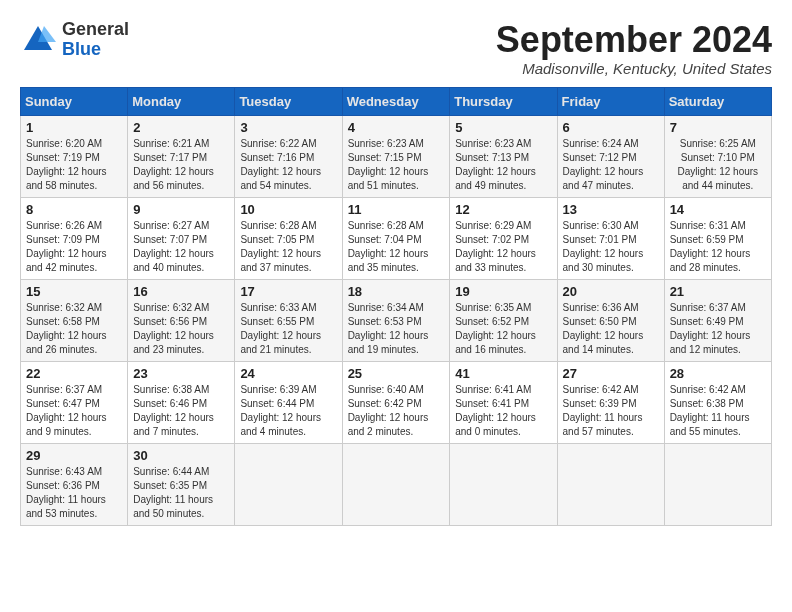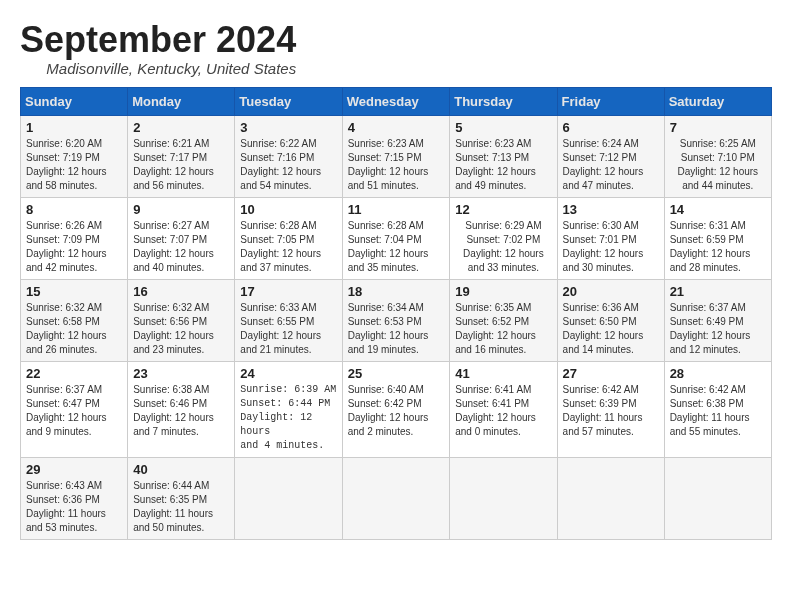--- a/index.html
+++ b/index.html
@@ -97,20 +97,30 @@
       line-height: 1.4;
     }
     td.empty {
       background: #f9f9f9;
     }
   </style>
 </head>
 <body>
 
 <div class="header">
+  <div class="logo">
+    <svg class="logo-icon" viewBox="0 0 36 36">
+      <polygon points="18,4 32,28 4,28" fill="#1565c0"></polygon>
+      <polygon points="24,4 36,20 18,20" fill="#42a5f5" opacity="0.7"></polygon>
+    </svg>
+    <div class="logo-text">
+      <span class="logo-general">General</span>
+      <span class="logo-blue">Blue</span>
+    </div>
+  </div>
   <div class="title-block">
     <div class="month-title">September 2024</div>
     <div class="location">Madisonville, Kentucky, United States</div>
   </div>
 </div>
 
 <table>
   <thead>
     <tr id="header-row">
         <th>Sunday</th>
@@ -198,21 +208,21 @@
         </td>
         <td>
           <span class="day-num">11</span>
           <div class="day-detail" style="white-space: pre-line;">Sunrise: 6:28 AM
 Sunset: 7:04 PM
 Daylight: 12 hours
 and 35 minutes.</div>
         </td>
         <td>
           <span class="day-num">12</span>
-          <div class="day-detail" style="white-space: pre-line; text-align: center;">Sunrise: 6:29 AM
+          <div class="day-detail" style="white-space: pre-line;">Sunrise: 6:29 AM
 Sunset: 7:02 PM
 Daylight: 12 hours
 and 33 minutes.</div>
         </td>
         <td>
           <span class="day-num">13</span>
           <div class="day-detail" style="white-space: pre-line;">Sunrise: 6:30 AM
 Sunset: 7:01 PM
 Daylight: 12 hours
 and 30 minutes.</div>
@@ -286,21 +296,21 @@
         </td>
         <td>
           <span class="day-num">23</span>
           <div class="day-detail" style="white-space: pre-line;">Sunrise: 6:38 AM
 Sunset: 6:46 PM
 Daylight: 12 hours
 and 7 minutes.</div>
         </td>
         <td>
           <span class="day-num">24</span>
-          <div class="day-detail" style="white-space: pre-line; font-family: Liberation Mono, monospace;">Sunrise: 6:39 AM
+          <div class="day-detail" style="white-space: pre-line;">Sunrise: 6:39 AM
 Sunset: 6:44 PM
 Daylight: 12 hours
 and 4 minutes.</div>
         </td>
         <td>
           <span class="day-num">25</span>
           <div class="day-detail" style="white-space: pre-line;">Sunrise: 6:40 AM
 Sunset: 6:42 PM
 Daylight: 12 hours
 and 2 minutes.</div>
@@ -329,21 +339,21 @@
       </tr>
       <tr>
         <td>
           <span class="day-num">29</span>
           <div class="day-detail" style="white-space: pre-line;">Sunrise: 6:43 AM
 Sunset: 6:36 PM
 Daylight: 11 hours
 and 53 minutes.</div>
         </td>
         <td>
-          <span class="day-num">40</span>
+          <span class="day-num">30</span>
           <div class="day-detail" style="white-space: pre-line;">Sunrise: 6:44 AM
 Sunset: 6:35 PM
 Daylight: 11 hours
 and 50 minutes.</div>
         </td>
         <td class="empty"></td>
         <td class="empty"></td>
         <td class="empty"></td>
         <td class="empty"></td>
         <td class="empty"></td>

